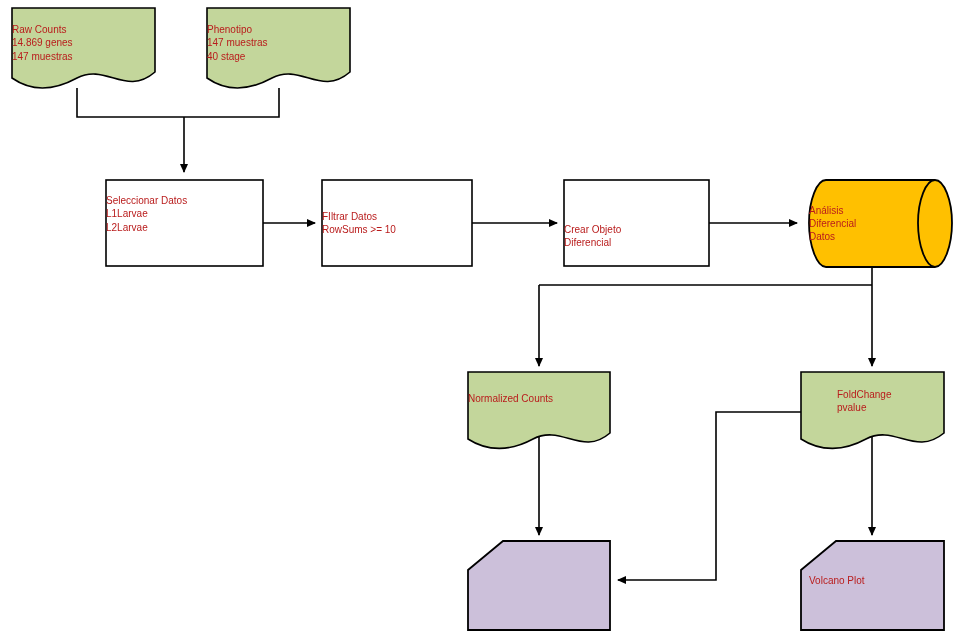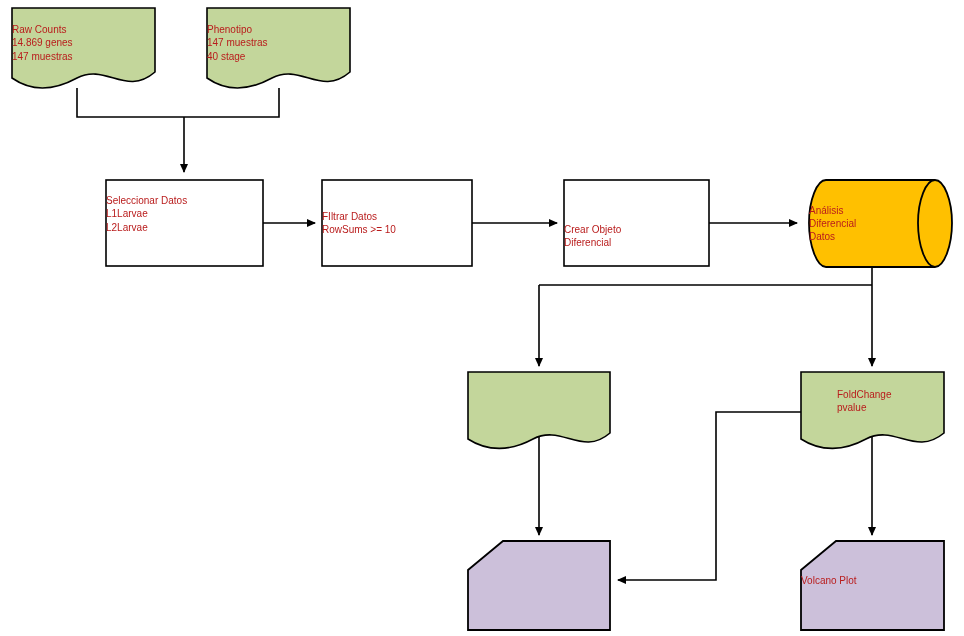--- a/index.html
+++ b/index.html
@@ -131,24 +131,27 @@
     <span>Crear Objeto</span>
     <span>Diferencial</span>
   </div>
 
   <div class="node-label" style="left:809px; top:180px; width:118px; height:87px;">
     <span>Análisis</span>
     <span>Diferencial</span>
     <span>Datos</span>
   </div>
 
+  <div class="node-label" style="left:468px; top:376px; width:142px; height:46px;">
+    <span>Normalized Counts</span>
+  </div>
 
   <div class="node-label" style="left:801px; top:376px; width:143px; height:50px;padding-left:36px;">
     <span>FoldChange</span>
     <span>pvalue</span>
   </div>
 
 
-  <div class="node-label" style="left:801px; top:548px; width:143px; height:66px;">
+  <div class="node-label" style="left:801px; top:548px; width:143px; height:66px;padding-left:8px;">
     <span>Volcano Plot</span>
   </div>
 
 </div>
 
 </body></html>

